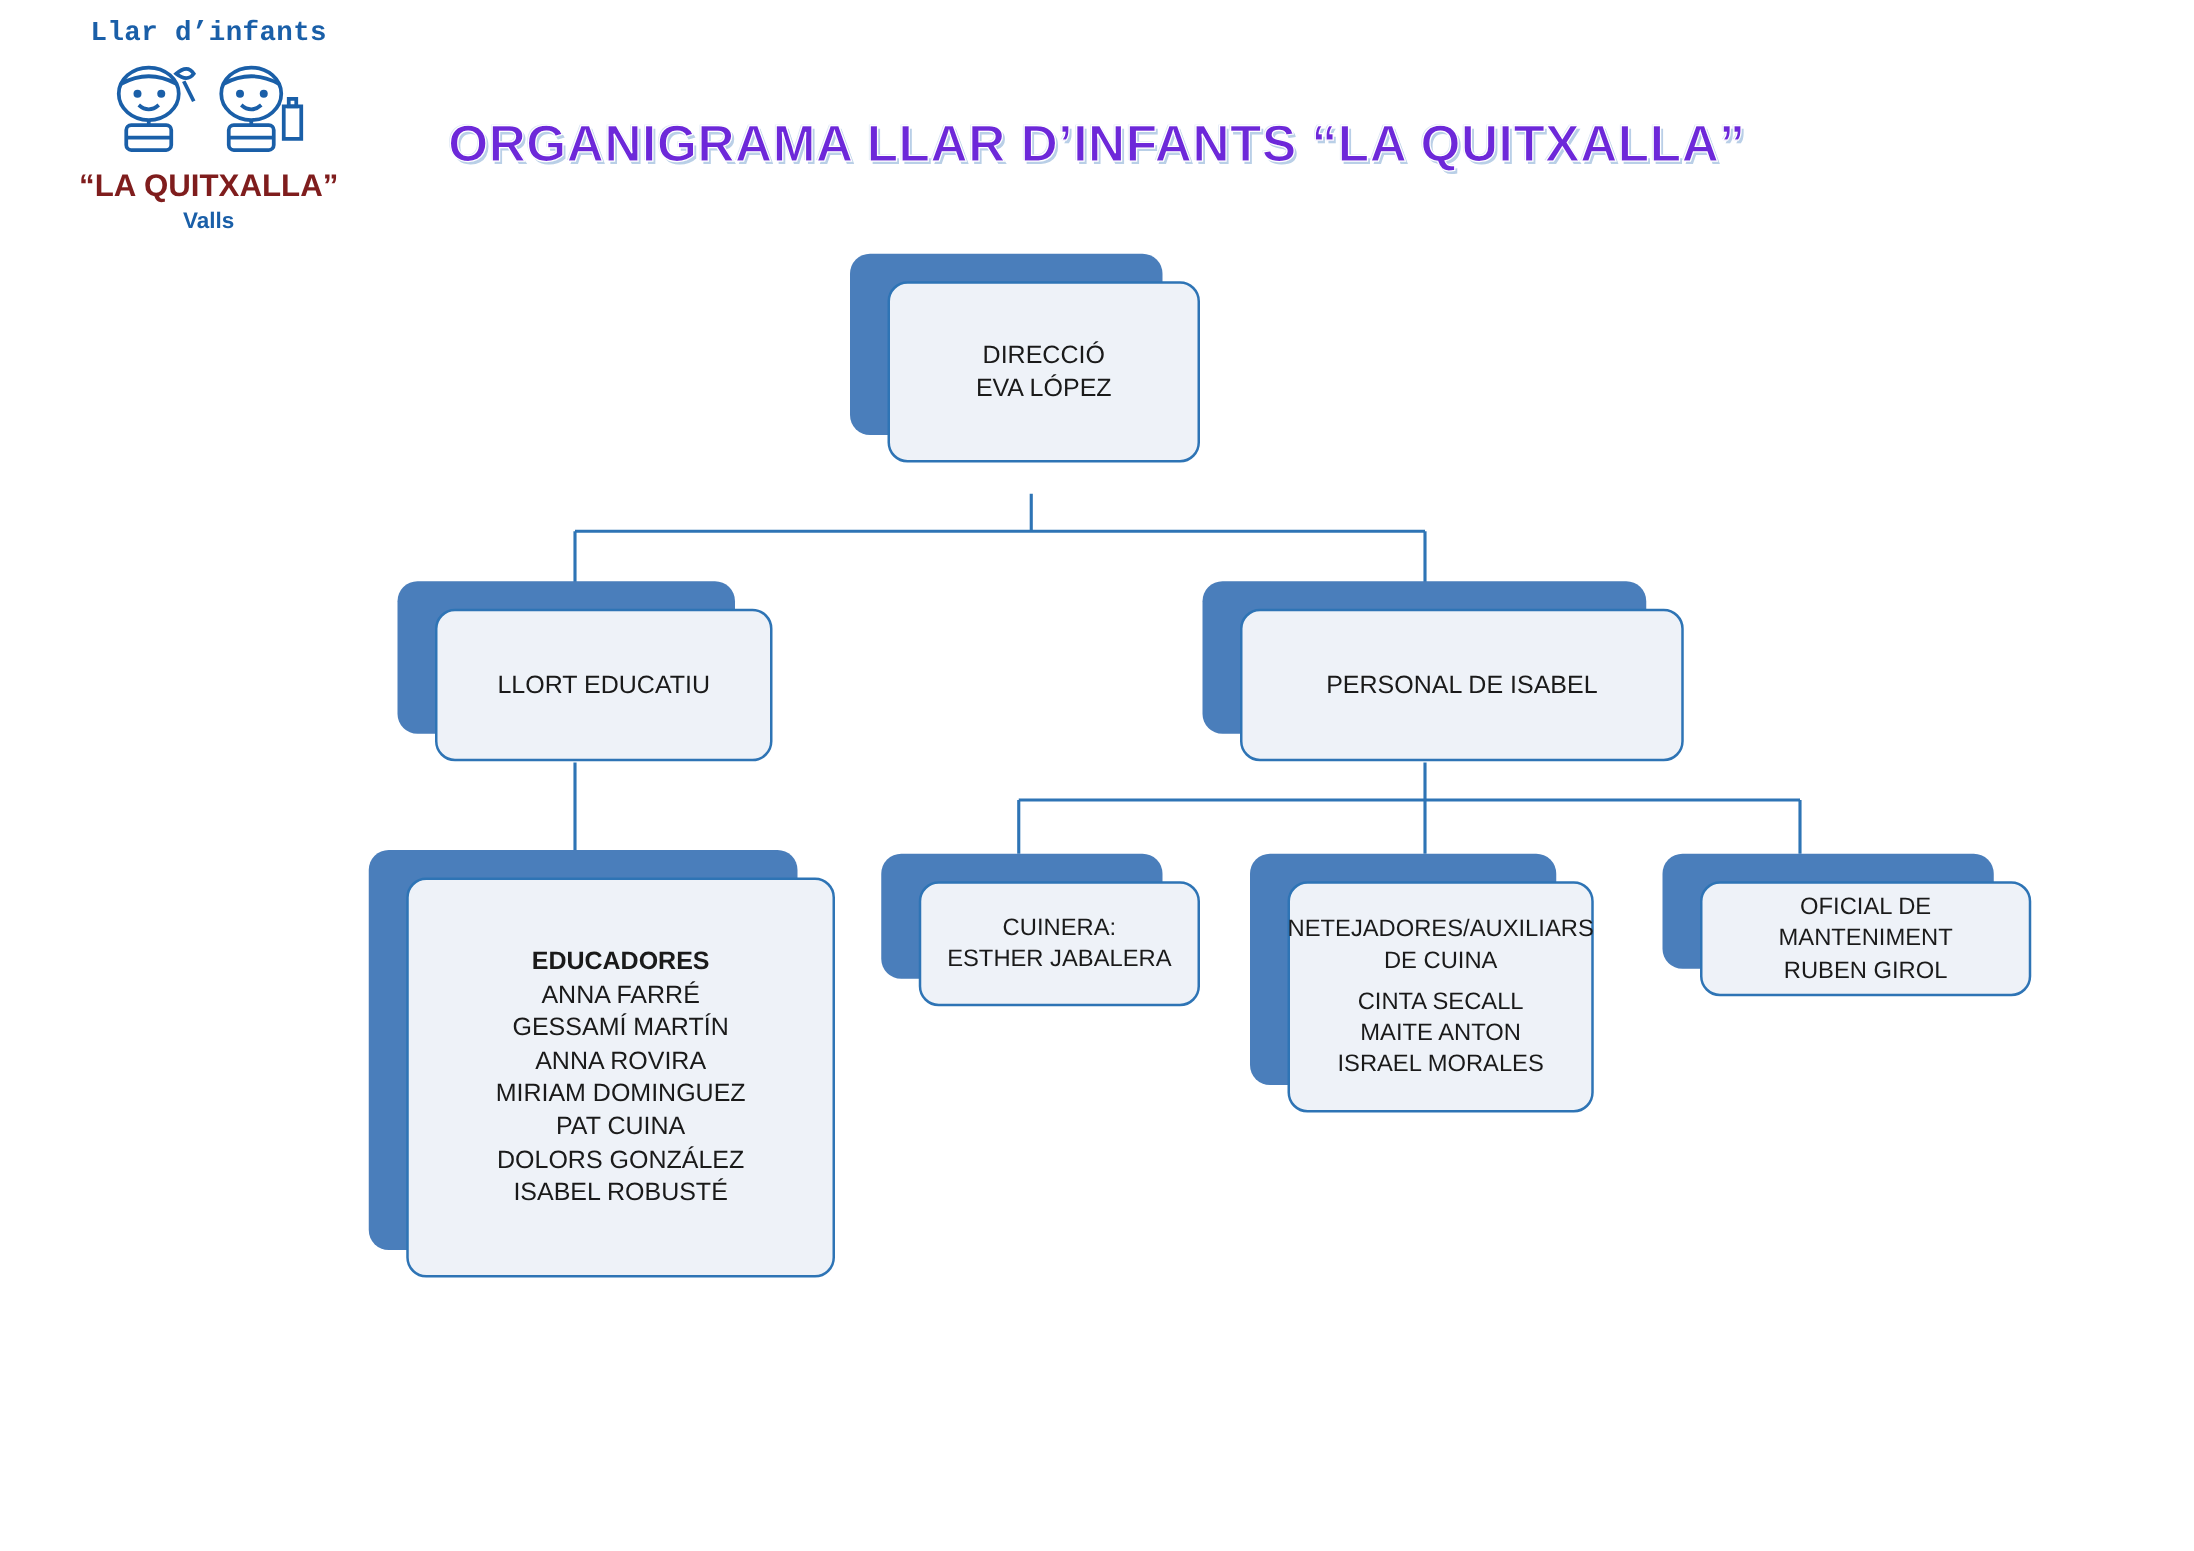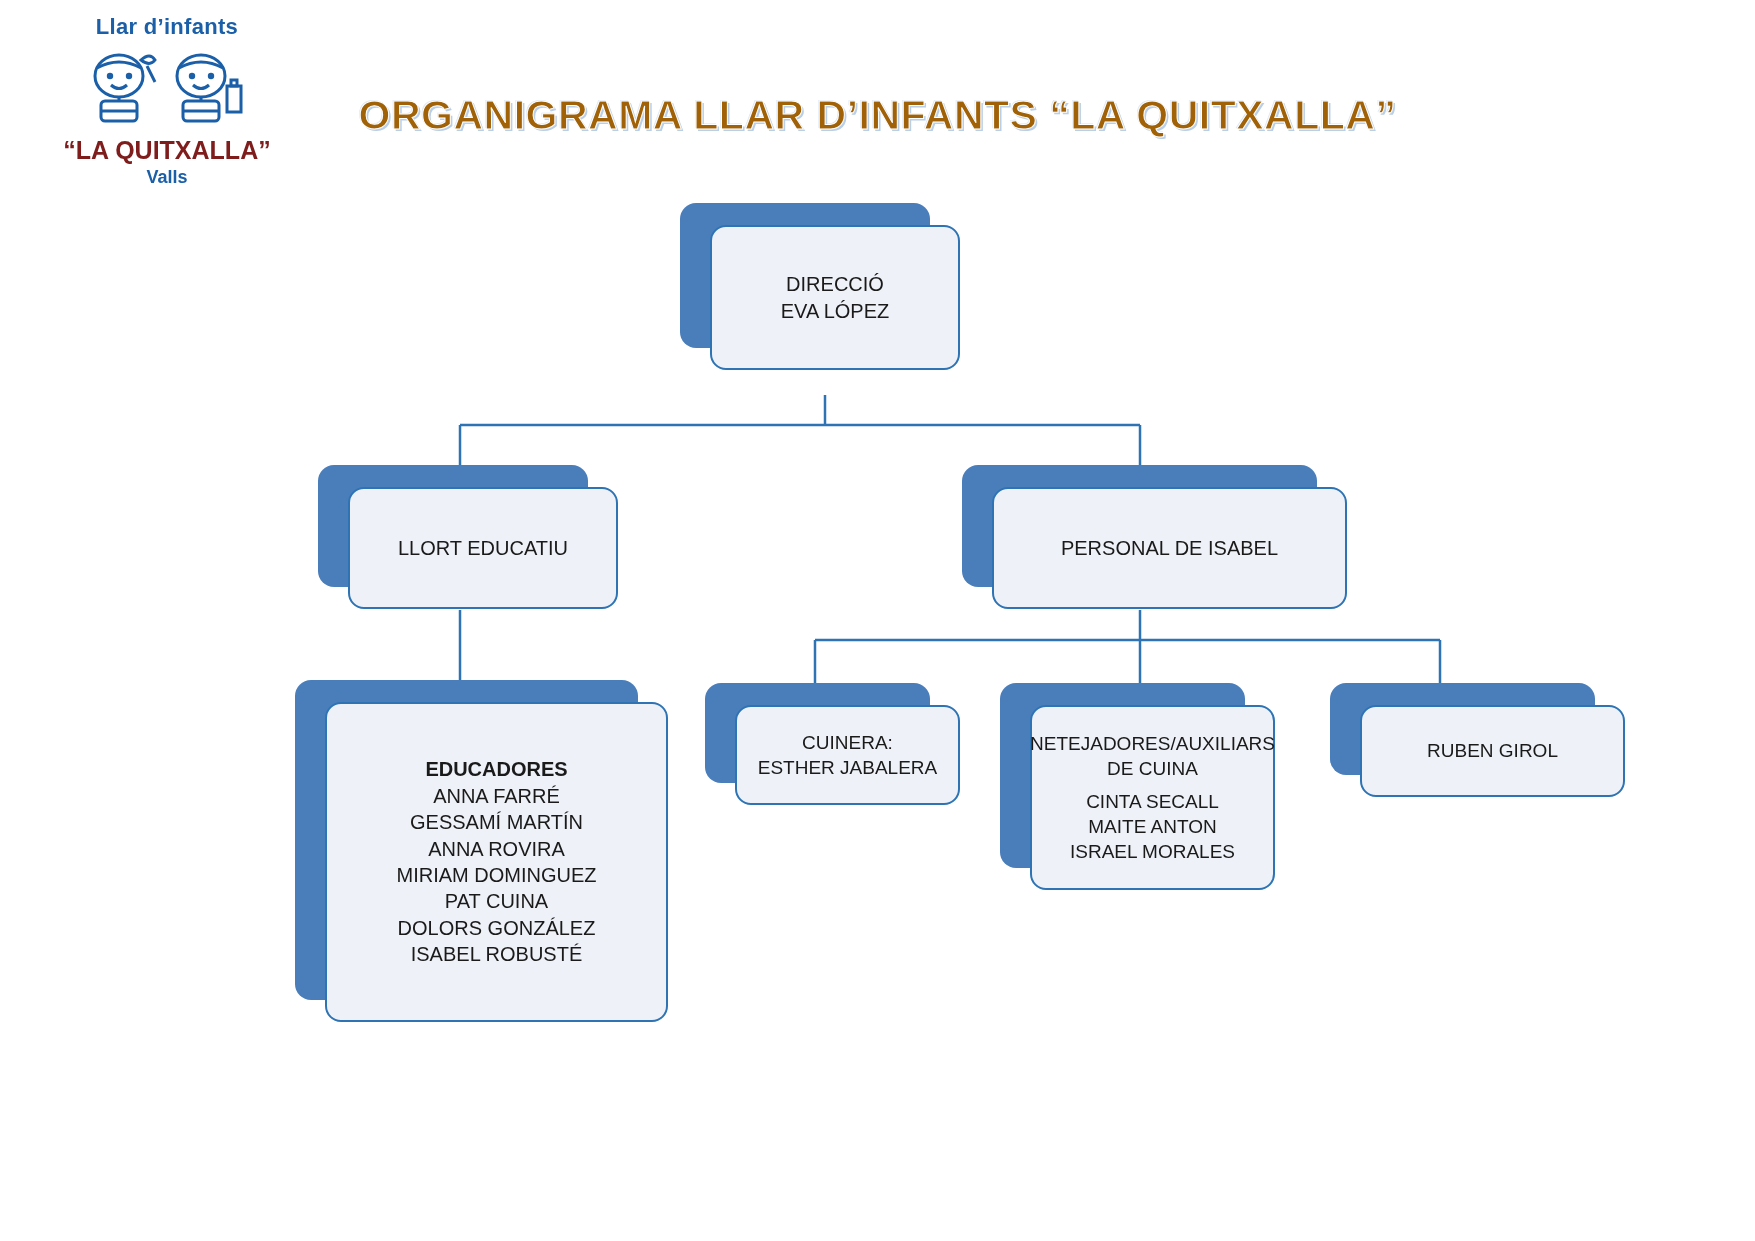--- a/index.html
+++ b/index.html
@@ -19,21 +19,21 @@
   .logo {
     position: absolute;
     left: 52px;
     top: 14px;
     width: 230px;
     height: 190px;
     color: #1a5fa8;
     text-align: center;
   }
   .logo-top {
-    font-family: Liberation Sans, sans-serif;
+    font-family: Liberation Mono, monospace;
     font-weight: bold;
     font-size: 22px;
     color: #1a5fa8;
     letter-spacing: .3px;
   }
   .logo-art {
     position: relative;
     height: 88px;
     margin-top: 6px;
   }
@@ -52,21 +52,21 @@
 
   
   .title {
     position: absolute;
     left: 0;
     top: 92px;
     width: 1755px;
     text-align: center;
     font-size: 41px;
     font-weight: bold;
-    color: #a16207;
+    color: #6d28d9;
     letter-spacing: .5px;
     -webkit-text-stroke: 1px #ffffff;
     text-shadow:
       2px 2px 0 #b9cfe7,
       -1px -1px 0 #dbe6f3;
   }
 
   
   #connectors {
     position: absolute;
@@ -226,15 +226,16 @@
     <span class="txt-line">NETEJADORES/AUXILIARS  DE CUINA</span>
     <span class="txt-line" style="margin-top:8px">CINTA SECALL</span>
     <span class="txt-line">MAITE ANTON</span>
     <span class="txt-line">ISRAEL MORALES</span>
   </div>
 </div>
 
 <div class="node small" style="left:1330px; top:683px; width:265px; height:92px;">
   <div class="shadow"></div>
   <div class="face">
+    <span class="txt-line">OFICIAL DE MANTENIMENT</span>
     <span class="txt-line">RUBEN  GIROL</span>
   </div>
 </div>
 
 </body></html>

